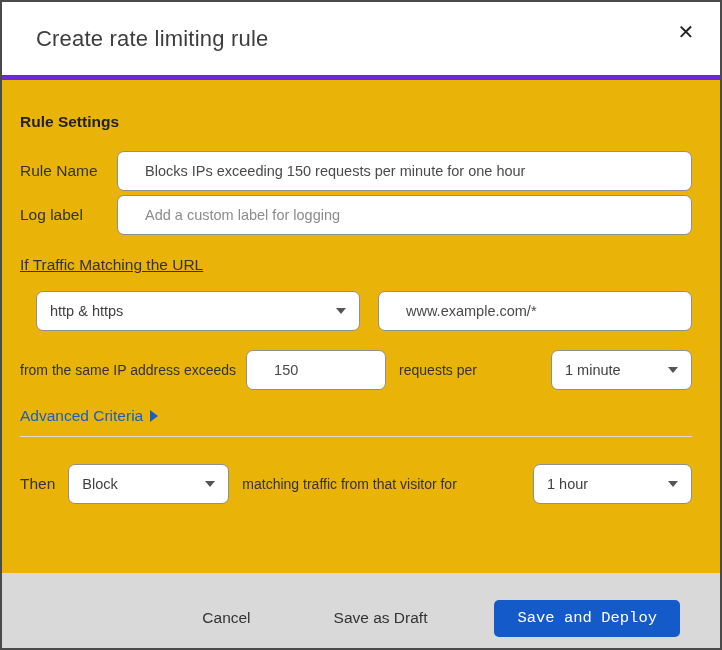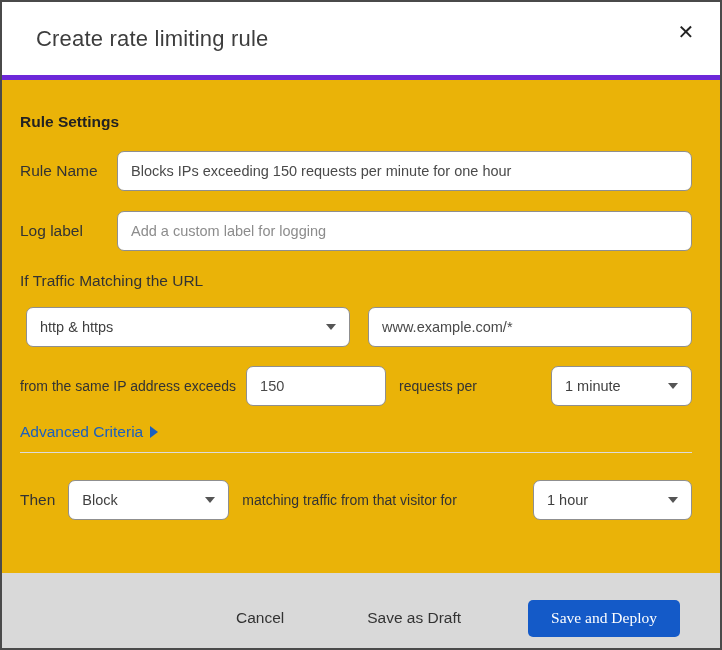--- a/index.html
+++ b/index.html
@@ -53,42 +53,42 @@
     padding: 0 28px 0 18px;
   }
   .section-heading {
     padding-top: 33px;
     font-size: 15.5px;
     font-weight: 700;
     color: #222;
   }
   .field-row { display: flex; align-items: center; }
   .row-rule-name { margin-top: 20px; }
-  .row-log-label { margin-top: 20px; }
+  .row-log-label { margin-top: 4px; }
   .field-label {
     width: 97px; flex-shrink: 0;
     font-size: 15.5px; color: #333;
   }
   .text-input {
     flex: 1;
     height: 40px;
     border: 1px solid #8f8f8f;
     border-radius: 7px;
     background: #fff;
-    padding: 0 13px;
+    padding: 0 27px;
     font-size: 14.5px;
     color: #4a4a4a;
     font-family: "Liberation Sans", sans-serif;
     outline: none;
   }
   .text-input::placeholder { color: #8c8c8c; opacity: 1; }
 
   .traffic-heading {
     margin-top: 21px;
-    font-size: 15.5px; color: #333;
+    font-size: 15.5px; color: #333; text-decoration: underline;
   }
 
   .row-scheme { margin-top: 17px; }
   .select-box {
     height: 40px;
     border: 1px solid #8f8f8f;
     border-radius: 7px;
     background: #fff;
     display: flex; align-items: center; justify-content: space-between;
     padding: 0 13px;
@@ -96,21 +96,21 @@
     cursor: pointer;
   }
   .caret-down {
     width: 0; height: 0;
     border-left: 5px solid transparent;
     border-right: 5px solid transparent;
     border-top: 6px solid #555;
     margin-left: 10px;
     flex-shrink: 0;
   }
-  .scheme-select { width: 324px; margin-left: 6px; }
+  .scheme-select { width: 324px; margin-left: 16px; }
   .url-input { flex: 1; margin-left: 18px; }
 
   .row-threshold { margin-top: 19px; }
   .inline-text { font-size: 14px; color: #333; white-space: nowrap; }
   .count-input {
     width: 140px; flex: none;
     margin-left: 10px;
   }
   .threshold-suffix { margin-left: 13px; }
   .period-select { width: 141px; margin-left: auto; }
@@ -163,21 +163,21 @@
   .btn-draft { margin-right: 16px; }
   .primary-button {
     background: #145ac8;
     color: #fff;
     border: none;
     border-radius: 5px;
     height: 37px;
     padding: 0 23px;
     font-size: 15.5px;
     cursor: pointer;
-    font-family: Liberation Serif, serif;
+    font-family: Liberation Mono, monospace;
   }
 </style>
 </head>
 <body>
 
 <div class="screen">
   <div class="page-strip"></div>
 
   <div class="modal-header">
     <div class="modal-title">Create rate limiting rule</div>

